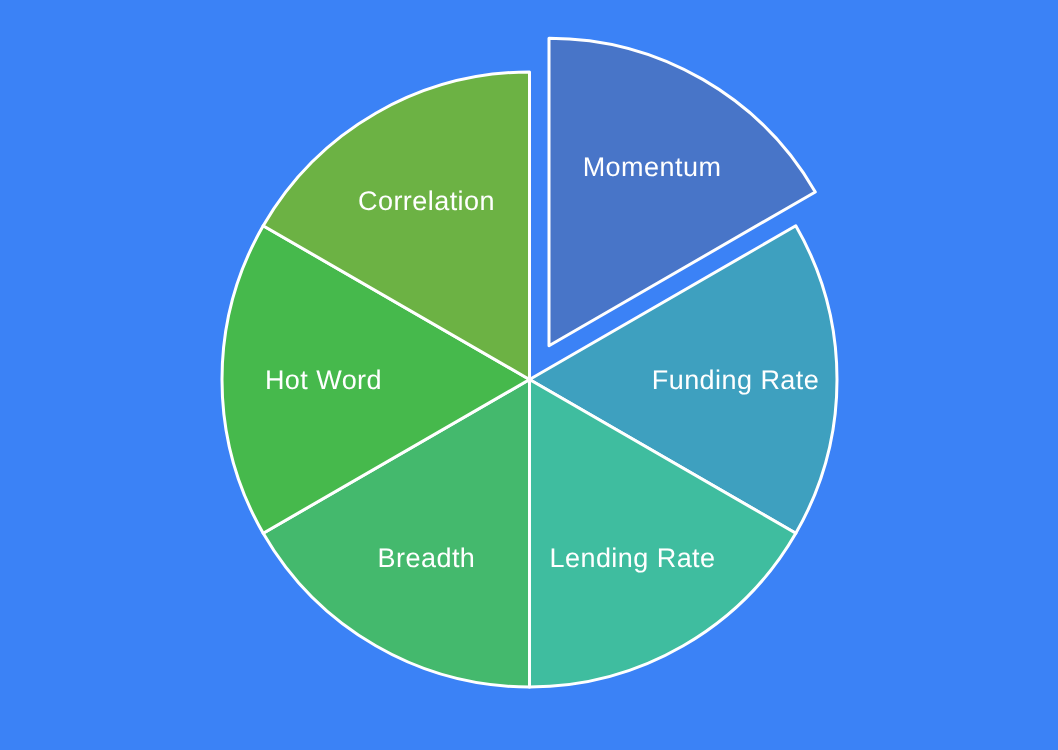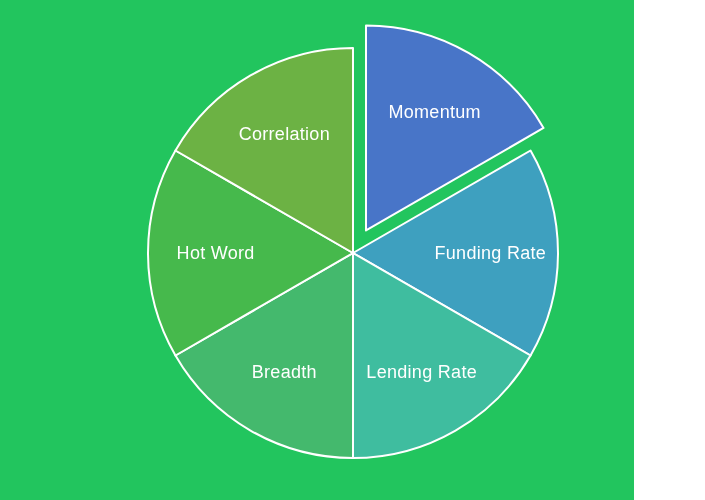--- a/index.html
+++ b/index.html
@@ -3,23 +3,23 @@
 <meta charset="utf-8">
 <style>
   html, body {
     margin: 0;
     padding: 0;
     background: #ffffff;
     font-family: "Liberation Sans", sans-serif;
   }
   .stage {
     position: relative;
-    width: 634px;
+    width: 705px;
     height: 500px;
-    background: #22c55e;
+    background: #3b82f6;
     overflow: hidden;
   }
   svg { display: block; }
   .slice-label {
     fill: #ffffff;
     font-family: "Liberation Sans", sans-serif;
     font-size: 18px;
     letter-spacing: 0.3px;
     text-anchor: middle;
     dominant-baseline: central;

